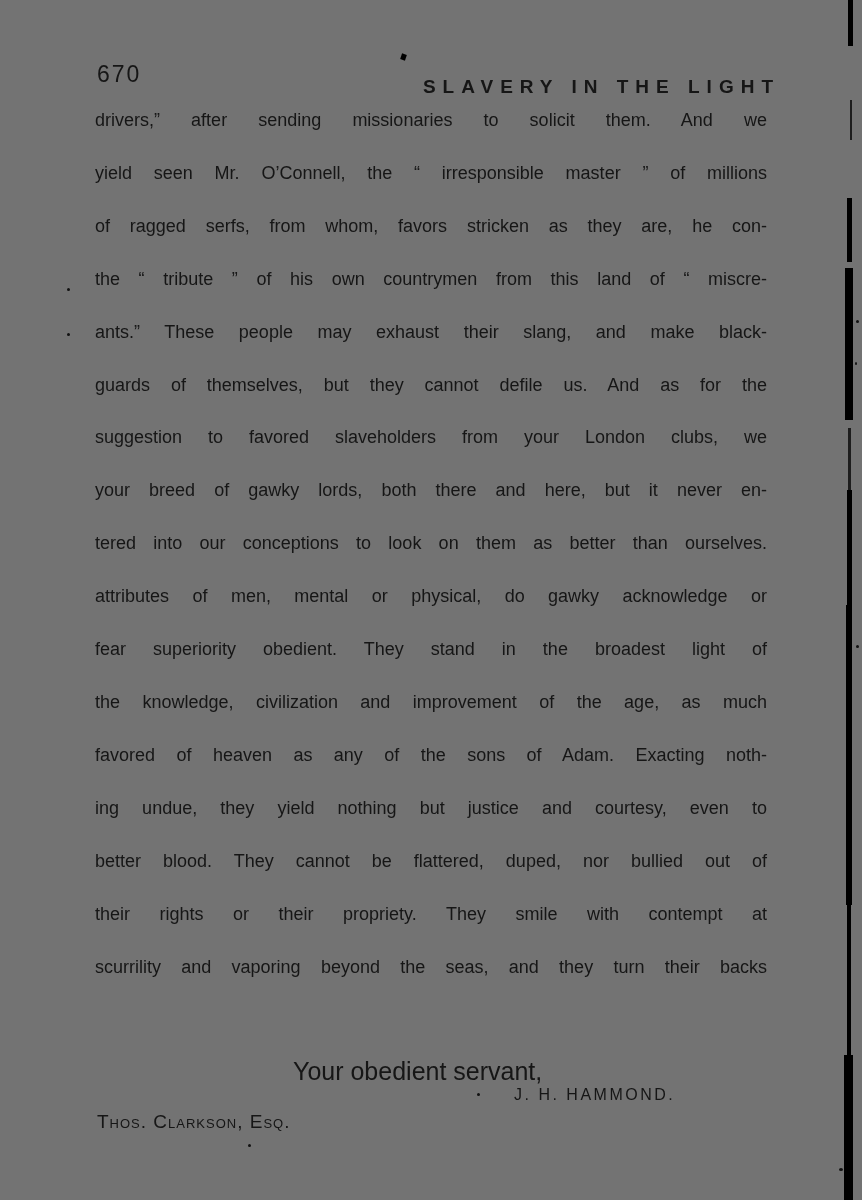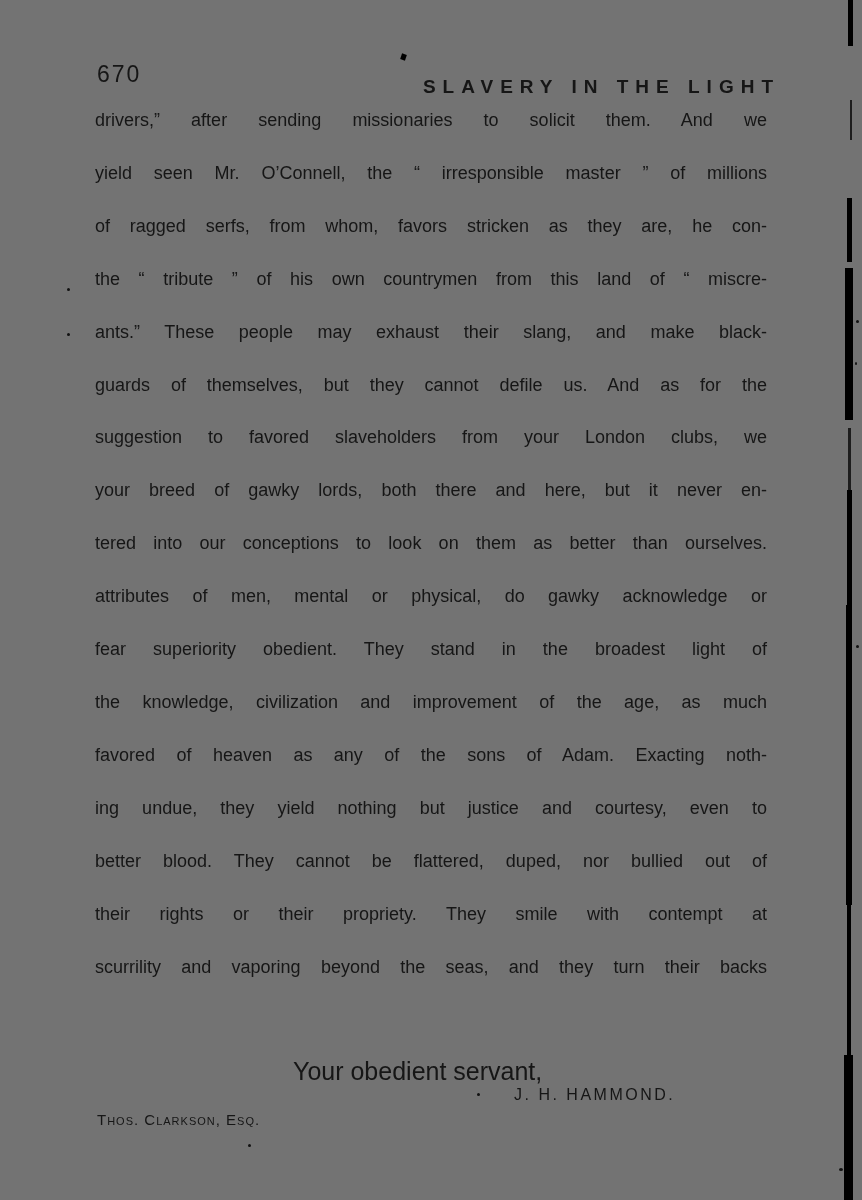--- a/index.html
+++ b/index.html
@@ -23,21 +23,21 @@
   
   .body-text{
     position:absolute;top:107px;left:95px;width:672px;
     font-size:18px;line-height:26.45px;
   }
   .tl{text-align:justify;}
   .tl::after{content:"";display:inline-block;width:100%;height:0;}
   
   .valediction{position:absolute;left:293px;top:1057px;font-size:25px;}
   .signature{position:absolute;left:488px;top:1086px;font-size:16px;letter-spacing:2.5px;margin-left:26px;}
-  .addressee{position:absolute;left:97px;top:1111px;font-size:15px;font-variant:small-caps;letter-spacing:1px;}
+  .addressee{position:absolute;left:97px;top:1111px;font-size:19px;font-variant:small-caps;letter-spacing:1px;}
   
   .art{position:absolute;background:#000;}
   .art.soft{opacity:.75;}
   .speck{position:absolute;background:#111;border-radius:50%;}
   .title-fleck{position:absolute;left:401px;top:54px;width:5px;height:6px;background:#000;transform:rotate(18deg);}
 </style>
 </head>
 <body>
 
 <div class="page">

